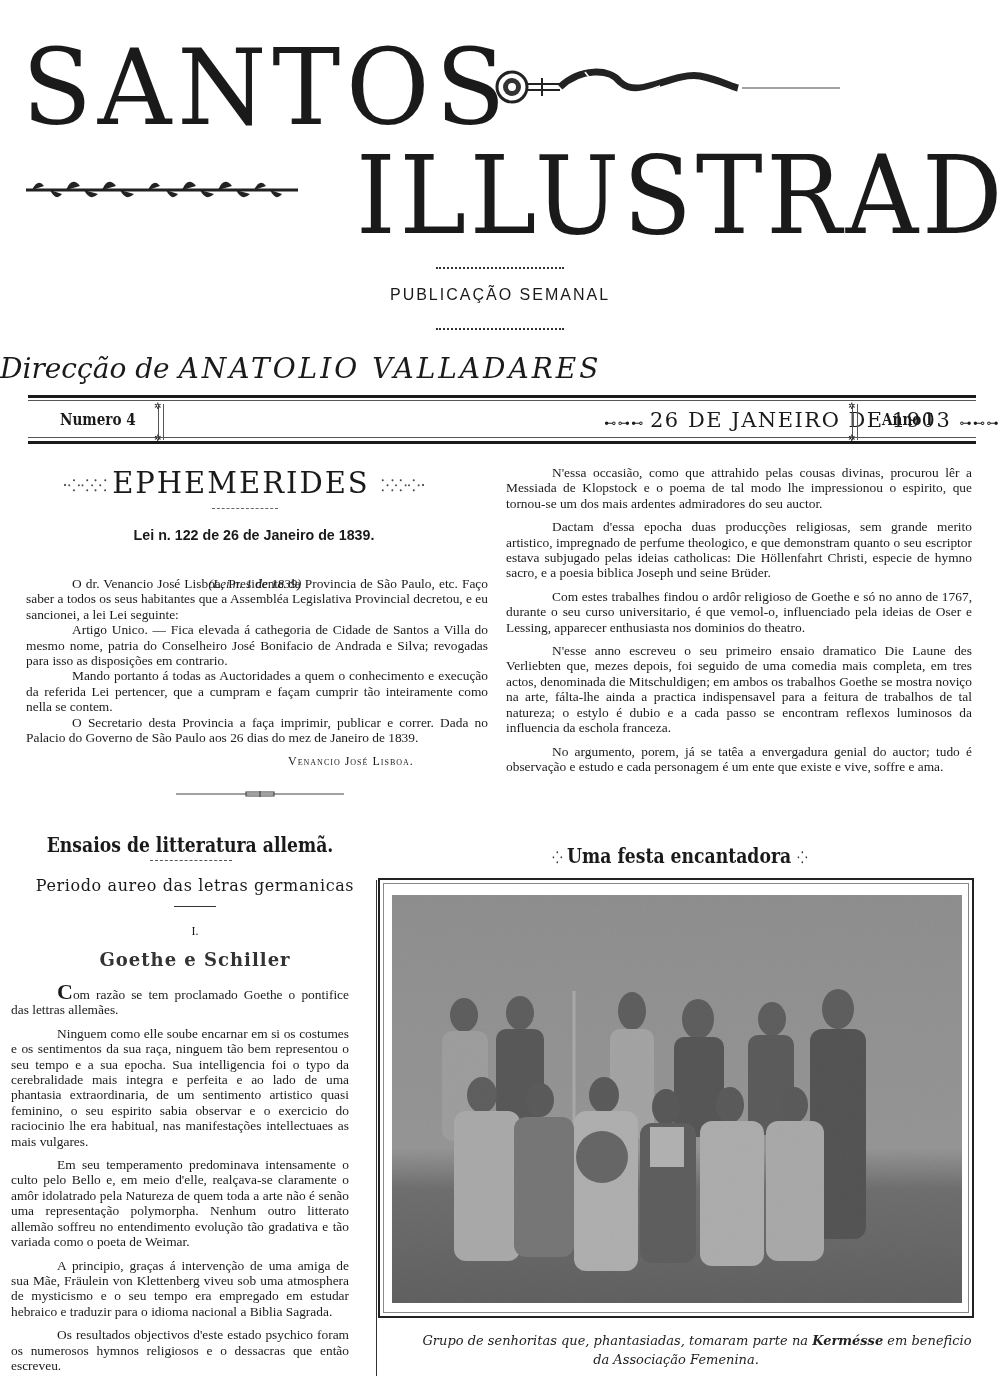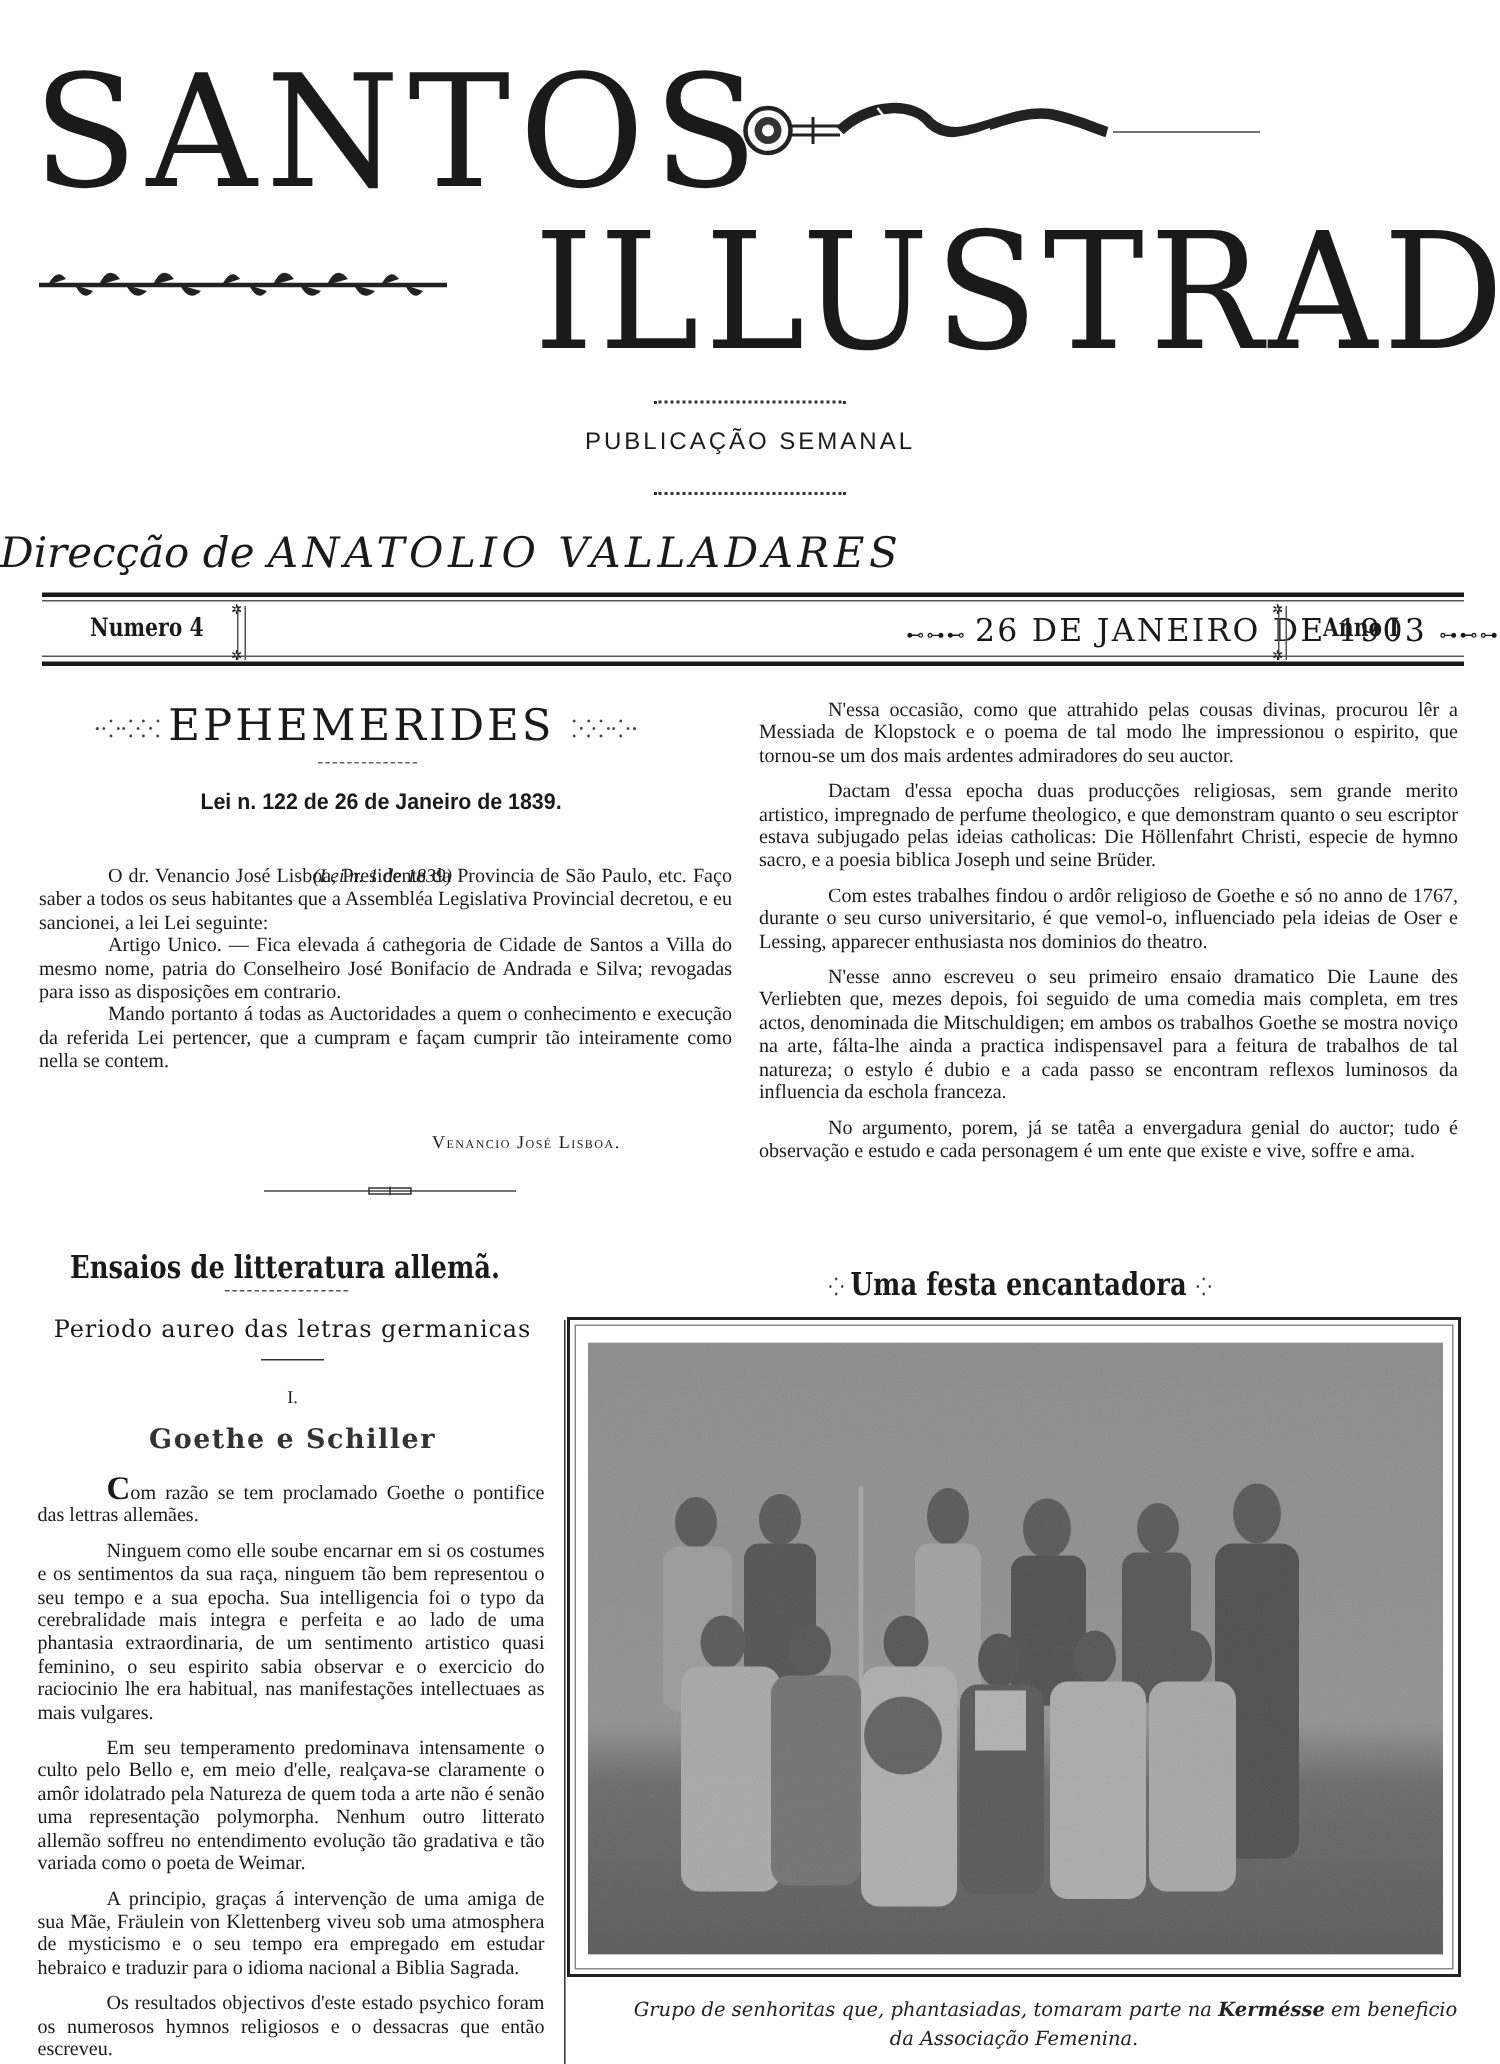--- a/index.html
+++ b/index.html
@@ -45,21 +45,21 @@
   
   .right-body { left: 506px; top: 465px; width: 466px; }
 
   
   .ens-title { left: 0; width: 380px; top: 832px; text-align: center; font-family: "DejaVu Serif", serif; font-size: 21px; font-weight: bold; transform: scaleX(0.82); }
   .ens-dash { left: 150px; top: 860px; width: 82px; border-top: 1px dashed #555; }
   .periodo { left: 0; width: 390px; top: 876px; text-align: center; font-family: "DejaVu Serif", serif; font-size: 16px; letter-spacing: 0.6px; }
   .periodo-rule { left: 174px; top: 906px; width: 42px; border-top: 1px solid #333; }
   .roman { left: 0; width: 390px; top: 924px; text-align: center; font-family: "Liberation Serif", serif; font-size: 12px; }
   .goethe-title { left: 0; width: 390px; top: 949px; text-align: center; font-family: "DejaVu Serif", serif; font-size: 18px; font-weight: bold; letter-spacing: 1px; color: #333; }
-  .ens-body { left: 25px; top: 985px; width: 338px; }
+  .ens-body { left: 11px; top: 985px; width: 338px; }
   .dropcap { font-size: 22px; font-weight: bold; line-height: 14px; }
   .col-divider { left: 376px; top: 880px; height: 496px; border-left: 1px solid #333; }
 
   
   .festa-title { left: 380px; width: 600px; top: 843px; text-align: center; font-family: "DejaVu Serif", serif; font-size: 21px; font-weight: bold; transform: scaleX(0.82); }
   .festa-title .spark { font-weight: normal; font-size: 16px; color: #333; }
   .photo-frame { left: 378px; top: 878px; width: 596px; height: 440px; border: 2px solid #222; box-sizing: border-box; }
   .photo-frame::after { content: ""; position: absolute; inset: 3px; border: 1px solid #888; }
   .photo { left: 392px; top: 895px; width: 570px; height: 408px; overflow: hidden; }
   .caption { left: 378px; top: 1331px; width: 596px; font-family: "DejaVu Serif", serif; font-style: italic; font-size: 13px; line-height: 19px; color: #222; }
@@ -130,20 +130,21 @@
   <span>EPHEMERIDES</span>
   <span class="orn"> ⁙⁘⁘·</span>
 </div>
 <div class="abs eph-squig"></div>
 <div class="abs lei-title">Lei n. 122 de 26 de Janeiro de 1839.</div>
 <div class="abs lei-sub">(Lei n. 1 de 1839)</div>
 <div class="abs col-text eph-body">
   <p>O dr. Venancio José Lisboa, Presidente da Provincia de São Paulo, etc. Faço saber a todos os seus habitantes que a Assembléa Legislativa Provincial decretou, e eu sancionei, a lei Lei seguinte:</p>
   <p>Artigo Unico. — Fica elevada á cathegoria de Cidade de Santos a Villa do mesmo nome, patria do Conselheiro José Bonifacio de Andrada e Silva; revogadas para isso as disposições em contrario.</p>
   <p>Mando portanto á todas as Auctoridades a quem o conhecimento e execução da referida Lei pertencer, que a cumpram e façam cumprir tão inteiramente como nella se contem.</p>
+  <p>O Secretario desta Provincia a faça imprimir, publicar e correr. Dada no Palacio do Governo de São Paulo aos 26 dias do mez de Janeiro de 1839.</p>
 </div>
 <div class="abs sign">Venancio José Lisboa.</div>
 <svg class="abs eph-end" viewBox="0 0 168 6">
   <line x1="0" y1="3" x2="168" y2="3" stroke="#444" stroke-width="1"></line>
   <rect x="70" y="1" width="28" height="4" fill="none" stroke="#333"></rect>
   <line x1="84" y1="0" x2="84" y2="6" stroke="#333"></line>
 </svg>
 
 <div class="abs col-text right-body">
   <p>N'essa occasião, como que attrahido pelas cousas divinas, procurou lêr a Messiada de Klopstock e o poema de tal modo lhe impressionou o espirito, que tornou-se um dos mais ardentes admiradores do seu auctor.</p>

